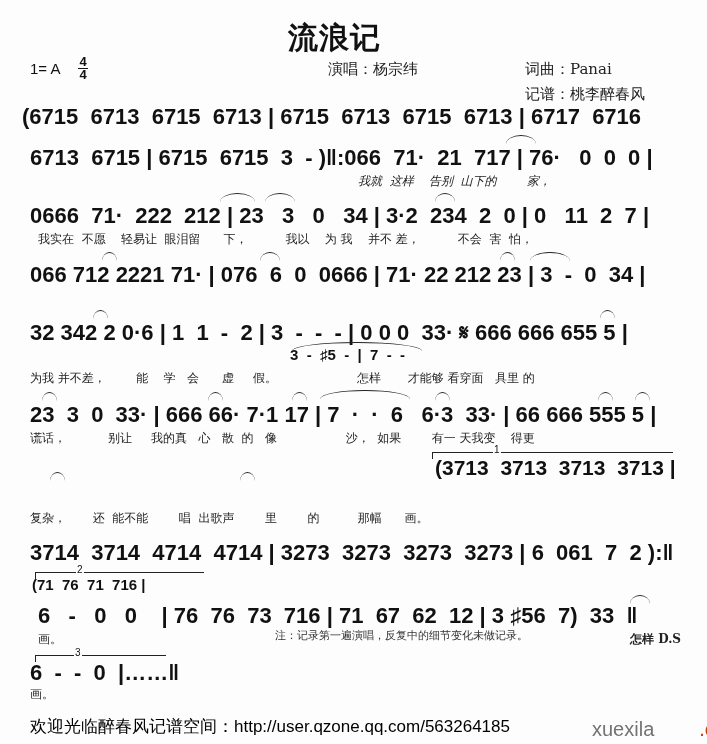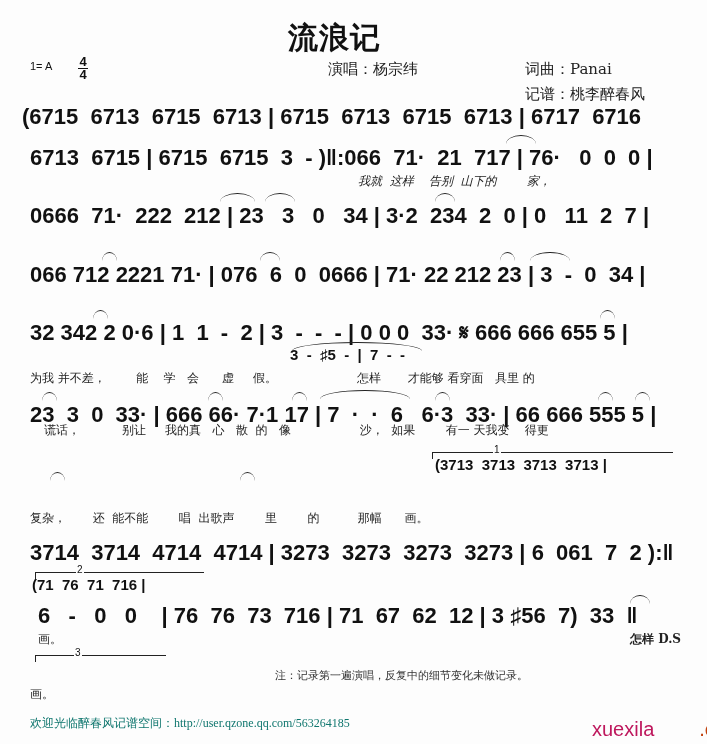--- a/index.html
+++ b/index.html
@@ -4,32 +4,32 @@
   <style>
     html, body { margin: 0; padding: 0; }
     body {
       width: 707px; height: 744px; position: relative; overflow: hidden;
       background: #fdfdfd; color: #111;
       font-family: "DejaVu Sans", sans-serif;
     }
     .abs { position: absolute; white-space: nowrap; }
     .title { left: 0; width: 669px; top: 18px; text-align: center; font-family: "DejaVu Serif", serif; font-size: 30px; font-weight: bold; letter-spacing: 1px; }
     .meta { font-family: "DejaVu Serif", serif; font-size: 15px; color: #222; }
-    .key { left: 30px; top: 60px; font-size: 11px; font-family: "Liberation Sans", sans-serif; }
+    .key { left: 30px; top: 60px; font-size: 15px; font-family: "Liberation Sans", sans-serif; }
     .frac { position: absolute; left: 78px; top: 56px; font-size: 13px; font-weight: bold; line-height: 12px; text-align: center; font-family: "Liberation Sans", sans-serif; }
     .frac span { display: block; }
     .frac .line { border-top: 1.5px solid #111; width: 10px; margin: 0 auto; }
     .row { position: absolute; left: 30px; right: 30px; height: 26px; }
     .notes { position: absolute; left: 0; top: 0; font-family: "Liberation Sans", sans-serif; font-weight: bold; font-size: 22px; letter-spacing: 0px; white-space: pre; color: #111; }
     .lyr { position: absolute; font-family: "DejaVu Sans", sans-serif; font-size: 12px; color: #222; white-space: pre; }
     .slur { position: absolute; border-top: 1.2px solid #222; border-radius: 50% 50% 0 0 / 100% 100% 0 0; height: 8px; }
     .volta { position: absolute; border-top: 1px solid #222; border-left: 1px solid #222; height: 6px; font-size: 10px; }
     .volta span { position: absolute; top: -9px; background: #fdfdfd; padding: 0 1px; font-family: "Liberation Sans", sans-serif; }
     .note-text { font-family: "DejaVu Serif", serif; font-size: 11px; color: #333; }
-    .footer { font-family: Liberation Serif, serif; font-size: 12px; color: #0f766e; }
+    .footer { font-family: Liberation Sans, sans-serif; font-size: 17px; color: #000000; }
     .wm { font-family: "Liberation Sans", sans-serif; font-size: 20px; }
   </style>
 </head>
 <body>
 
 <div class="abs title">流浪记</div>
 <div class="abs key">1= A</div>
 <div class="frac">
   <span>4</span>
   <span class="line"></span>
@@ -47,20 +47,21 @@
   <div class="notes">6713  6715 | 6715  6715  3  - )‖:066  71·  21  717 | 76·   0  0  0 |</div>
   <div class="slur" style="left:476px; top:-10px; width:30px;"></div>
   <div class="lyr" style="left:328px; top:28px;font-style:italic;">我就  这样    告别  山下的        家，</div>
 </div>
 
 <div class="row" style="top:203px;">
   <div class="notes">0666  71·  222  212 | 23   3   0   34 | 3·2  234  2  0 | 0   11  2  7 |</div>
   <div class="slur" style="left:190px; top:-10px; width:35px;"></div>
   <div class="slur" style="left:235px; top:-10px; width:30px;"></div>
   <div class="slur" style="left:405px; top:-10px; width:20px;"></div>
+  <div class="lyr" style="left:8px; top:28px;">我实在  不愿    轻易让  眼泪留      下，          我以    为 我    并不 差，          不会  害  怕，</div>
 </div>
 
 <div class="row" style="top:262px;">
   <div class="notes">066 712 2221 71· | 076  6  0  0666 | 71· 22 212 23 | 3  -  0  34 |</div>
   <div class="slur" style="left:72px; top:-10px; width:15px;"></div>
   <div class="slur" style="left:230px; top:-10px; width:20px;"></div>
   <div class="slur" style="left:470px; top:-10px; width:15px;"></div>
   <div class="slur" style="left:500px; top:-10px; width:40px;"></div>
 </div>
 
@@ -78,28 +79,28 @@
 
 <div class="row" style="top:402px;">
   <div class="notes">23  3  0  33· | 666 66· 7·1 17 | 7  ·  ·  6   6·3  33· | 66 666 555 5 |</div>
   <div class="slur" style="left:12px; top:-10px; width:15px;"></div>
   <div class="slur" style="left:178px; top:-10px; width:15px;"></div>
   <div class="slur" style="left:262px; top:-10px; width:15px;"></div>
   <div class="slur" style="left:290px; top:-12px; width:90px;"></div>
   <div class="slur" style="left:405px; top:-10px; width:15px;"></div>
   <div class="slur" style="left:568px; top:-10px; width:15px;"></div>
   <div class="slur" style="left:605px; top:-10px; width:15px;"></div>
-  <div class="lyr" style="left:0px; top:20px;margin-left:14px;">谎话，           别让     我的真   心   散  的   像                  沙，  如果        有一 天我变    得更</div>
+  <div class="lyr" style="left:0px; top:28px;">谎话，           别让     我的真   心   散  的   像                  沙，  如果        有一 天我变    得更</div>
 </div>
 
 <div class="volta" style="left:432px; top:452px; width:240px;">
   <span style="left:60px;">1</span>
 </div>
 <div class="row" style="top:456px;">
-  <div class="notes" style="left:405px; font-size:15px;">(3713  3713  3713  3713 |</div>
+  <div class="notes" style="left:405px; font-size:21px;">(3713  3713  3713  3713 |</div>
 </div>
 
 <div class="row" style="top:482px;">
   <div class="slur" style="left:20px; top:-10px; width:15px;"></div>
   <div class="slur" style="left:210px; top:-10px; width:15px;"></div>
   <div class="lyr" style="left:0px; top:28px;">复杂，       还  能不能        唱  出歌声        里        的          那幅      画。</div>
 </div>
 
 <div class="row" style="top:540px;">
   <div class="notes">3714  3714  4714  4714 | 3273  3273  3273  3273 | 6  061  7  2 ):‖</div>
@@ -116,22 +117,23 @@
   <div class="notes" style="left:8px;text-align:center;">6   -   0   0    | 76  76  73  716 | 71  67  62  12 | 3 ♯56  7)  33  ‖</div>
   <div class="slur" style="left:600px; top:-8px; width:20px;"></div>
   <div class="lyr" style="left:8px; top:28px;">画。</div>
   <div class="lyr" style="left:600px; top:28px; font-family:'DejaVu Serif',serif; font-weight:bold;">怎样 D.S</div>
 </div>
 
 <div class="volta" style="left:35px; top:655px; width:130px;">
   <span style="left:38px;">3</span>
 </div>
 <div class="row" style="top:660px;">
+  <div class="notes">6  -  -  0  |……‖</div>
   <div class="lyr" style="left:0px; top:26px;">画。</div>
 </div>
 
-<div class="abs note-text" style="left:275px; top:668px;text-align:right;">注：记录第一遍演唱，反复中的细节变化未做记录。</div>
+<div class="abs note-text" style="left:275px; top:628px;text-align:right;">注：记录第一遍演唱，反复中的细节变化未做记录。</div>
 
 <div class="abs footer" style="left:30px; top:715px;">欢迎光临醉春风记谱空间：http://user.qzone.qq.com/563264185</div>
 
 <div class="abs wm" style="left:592px; top:718px;">
-  <span style="color:#be185d;">xuexila</span><span style="color:#c2410c;margin-left:45px;">.com</span>
+  <span style="color:#737373;">xuexila</span><span style="color:#c2410c;margin-left:45px;">.com</span>
 </div>
 
 </body></html>

